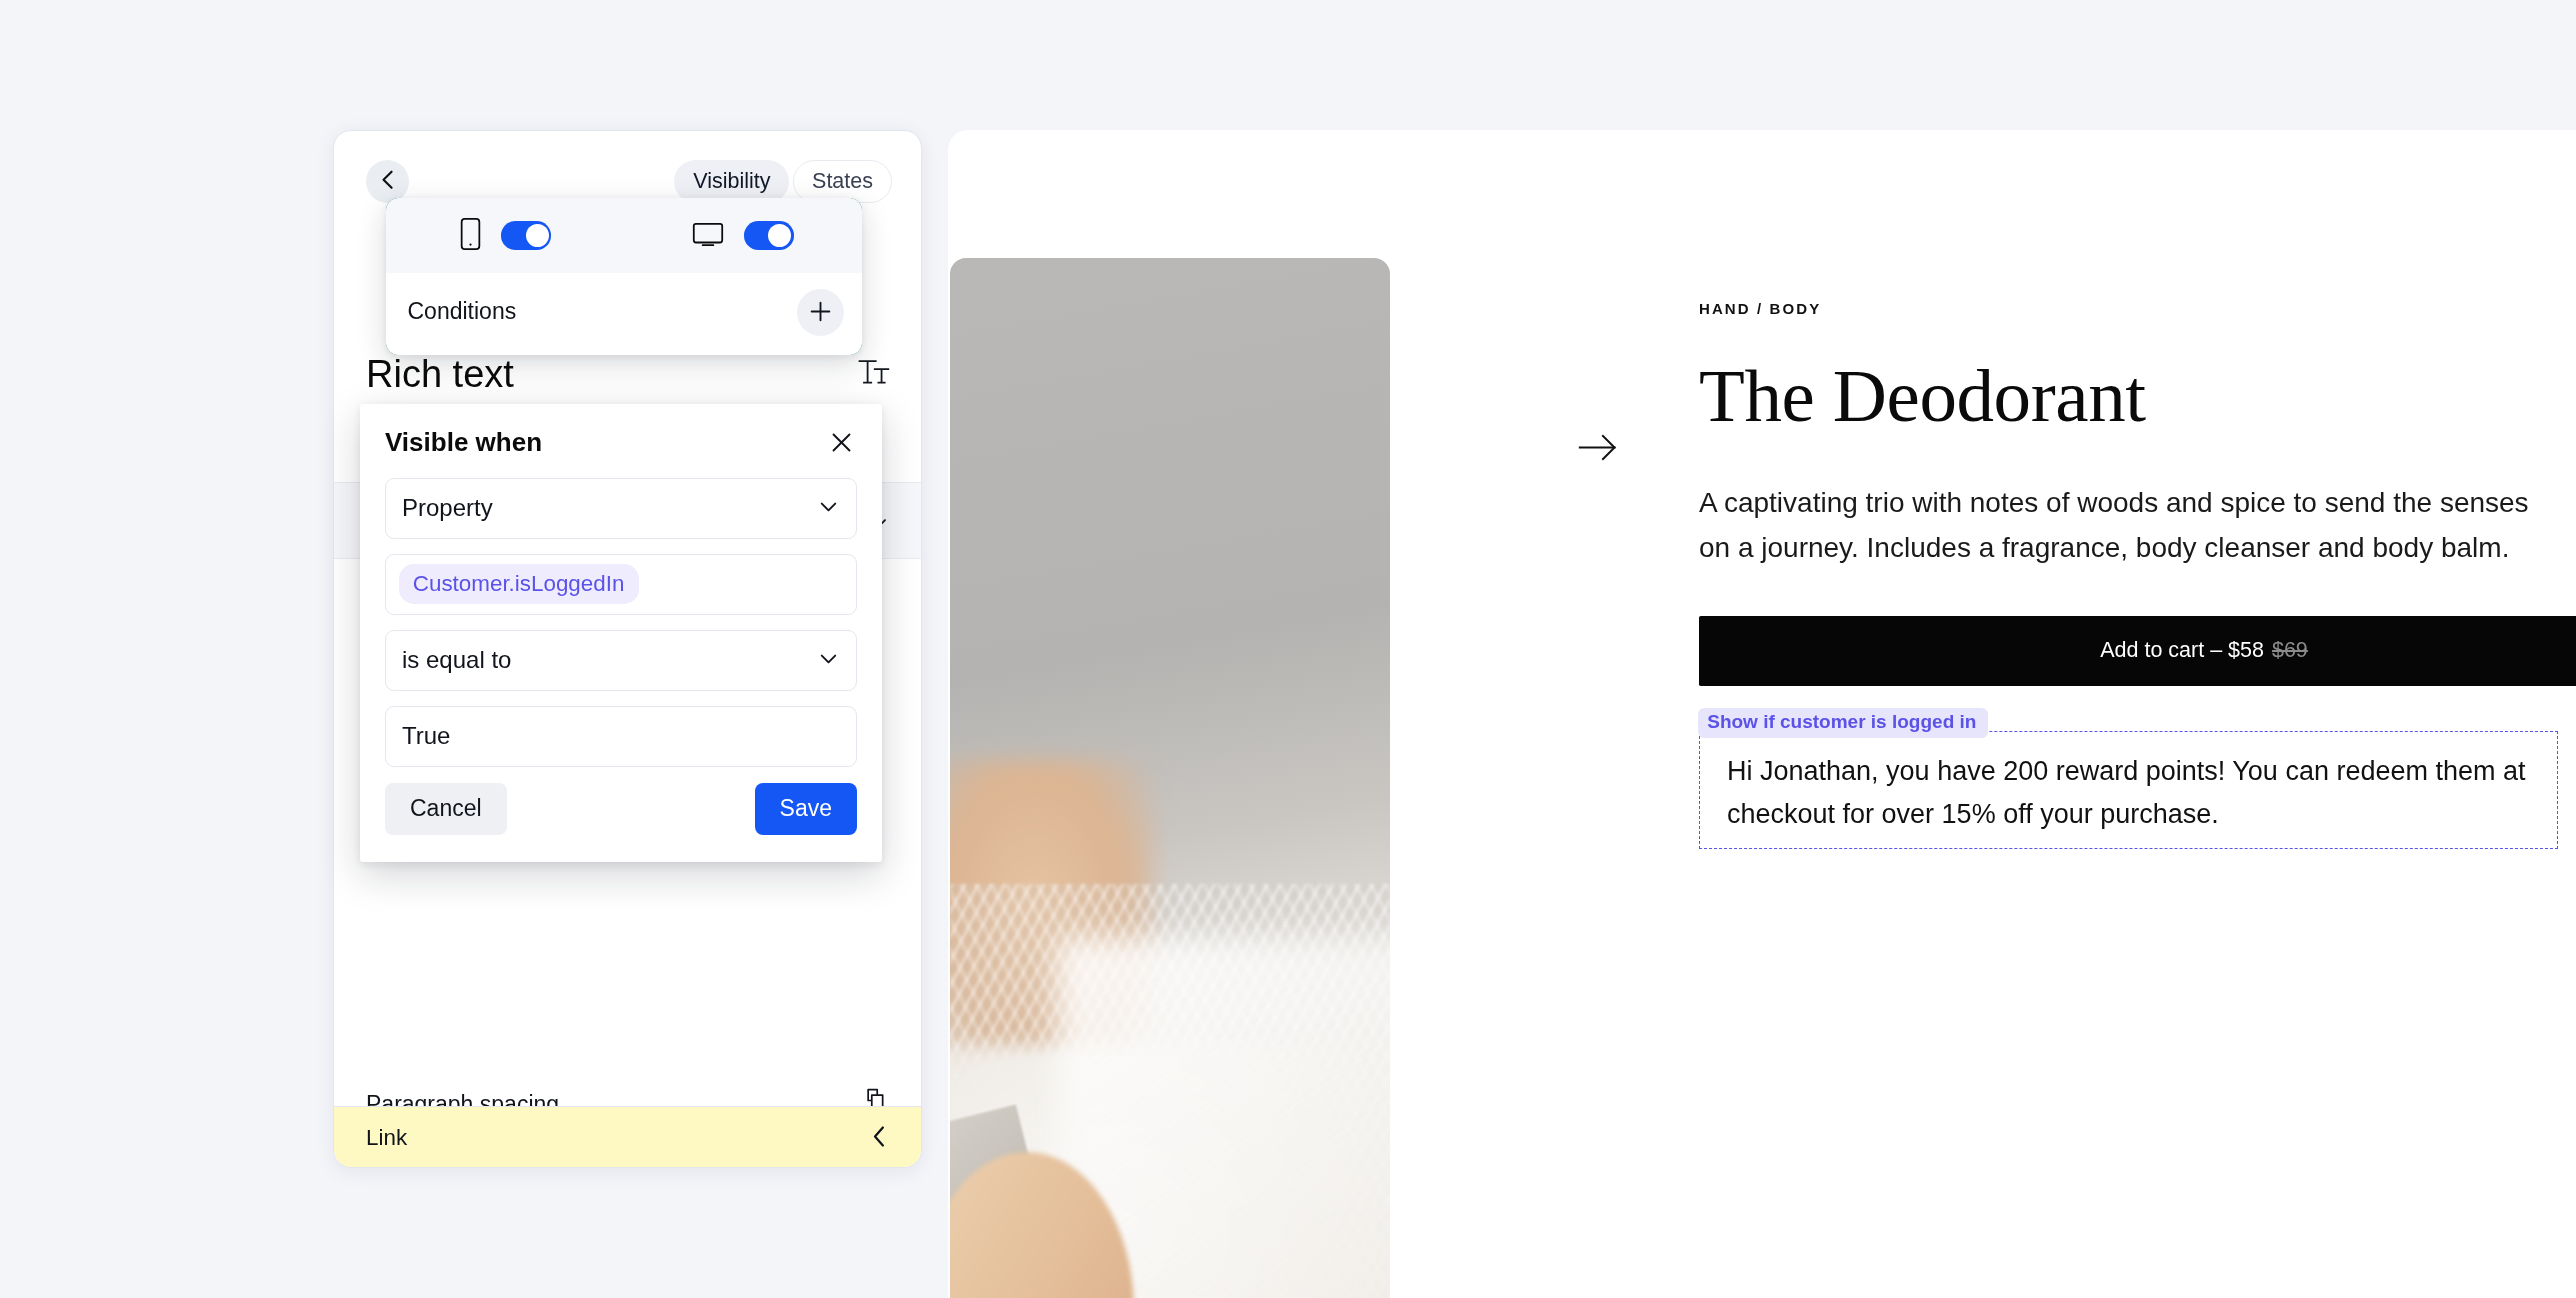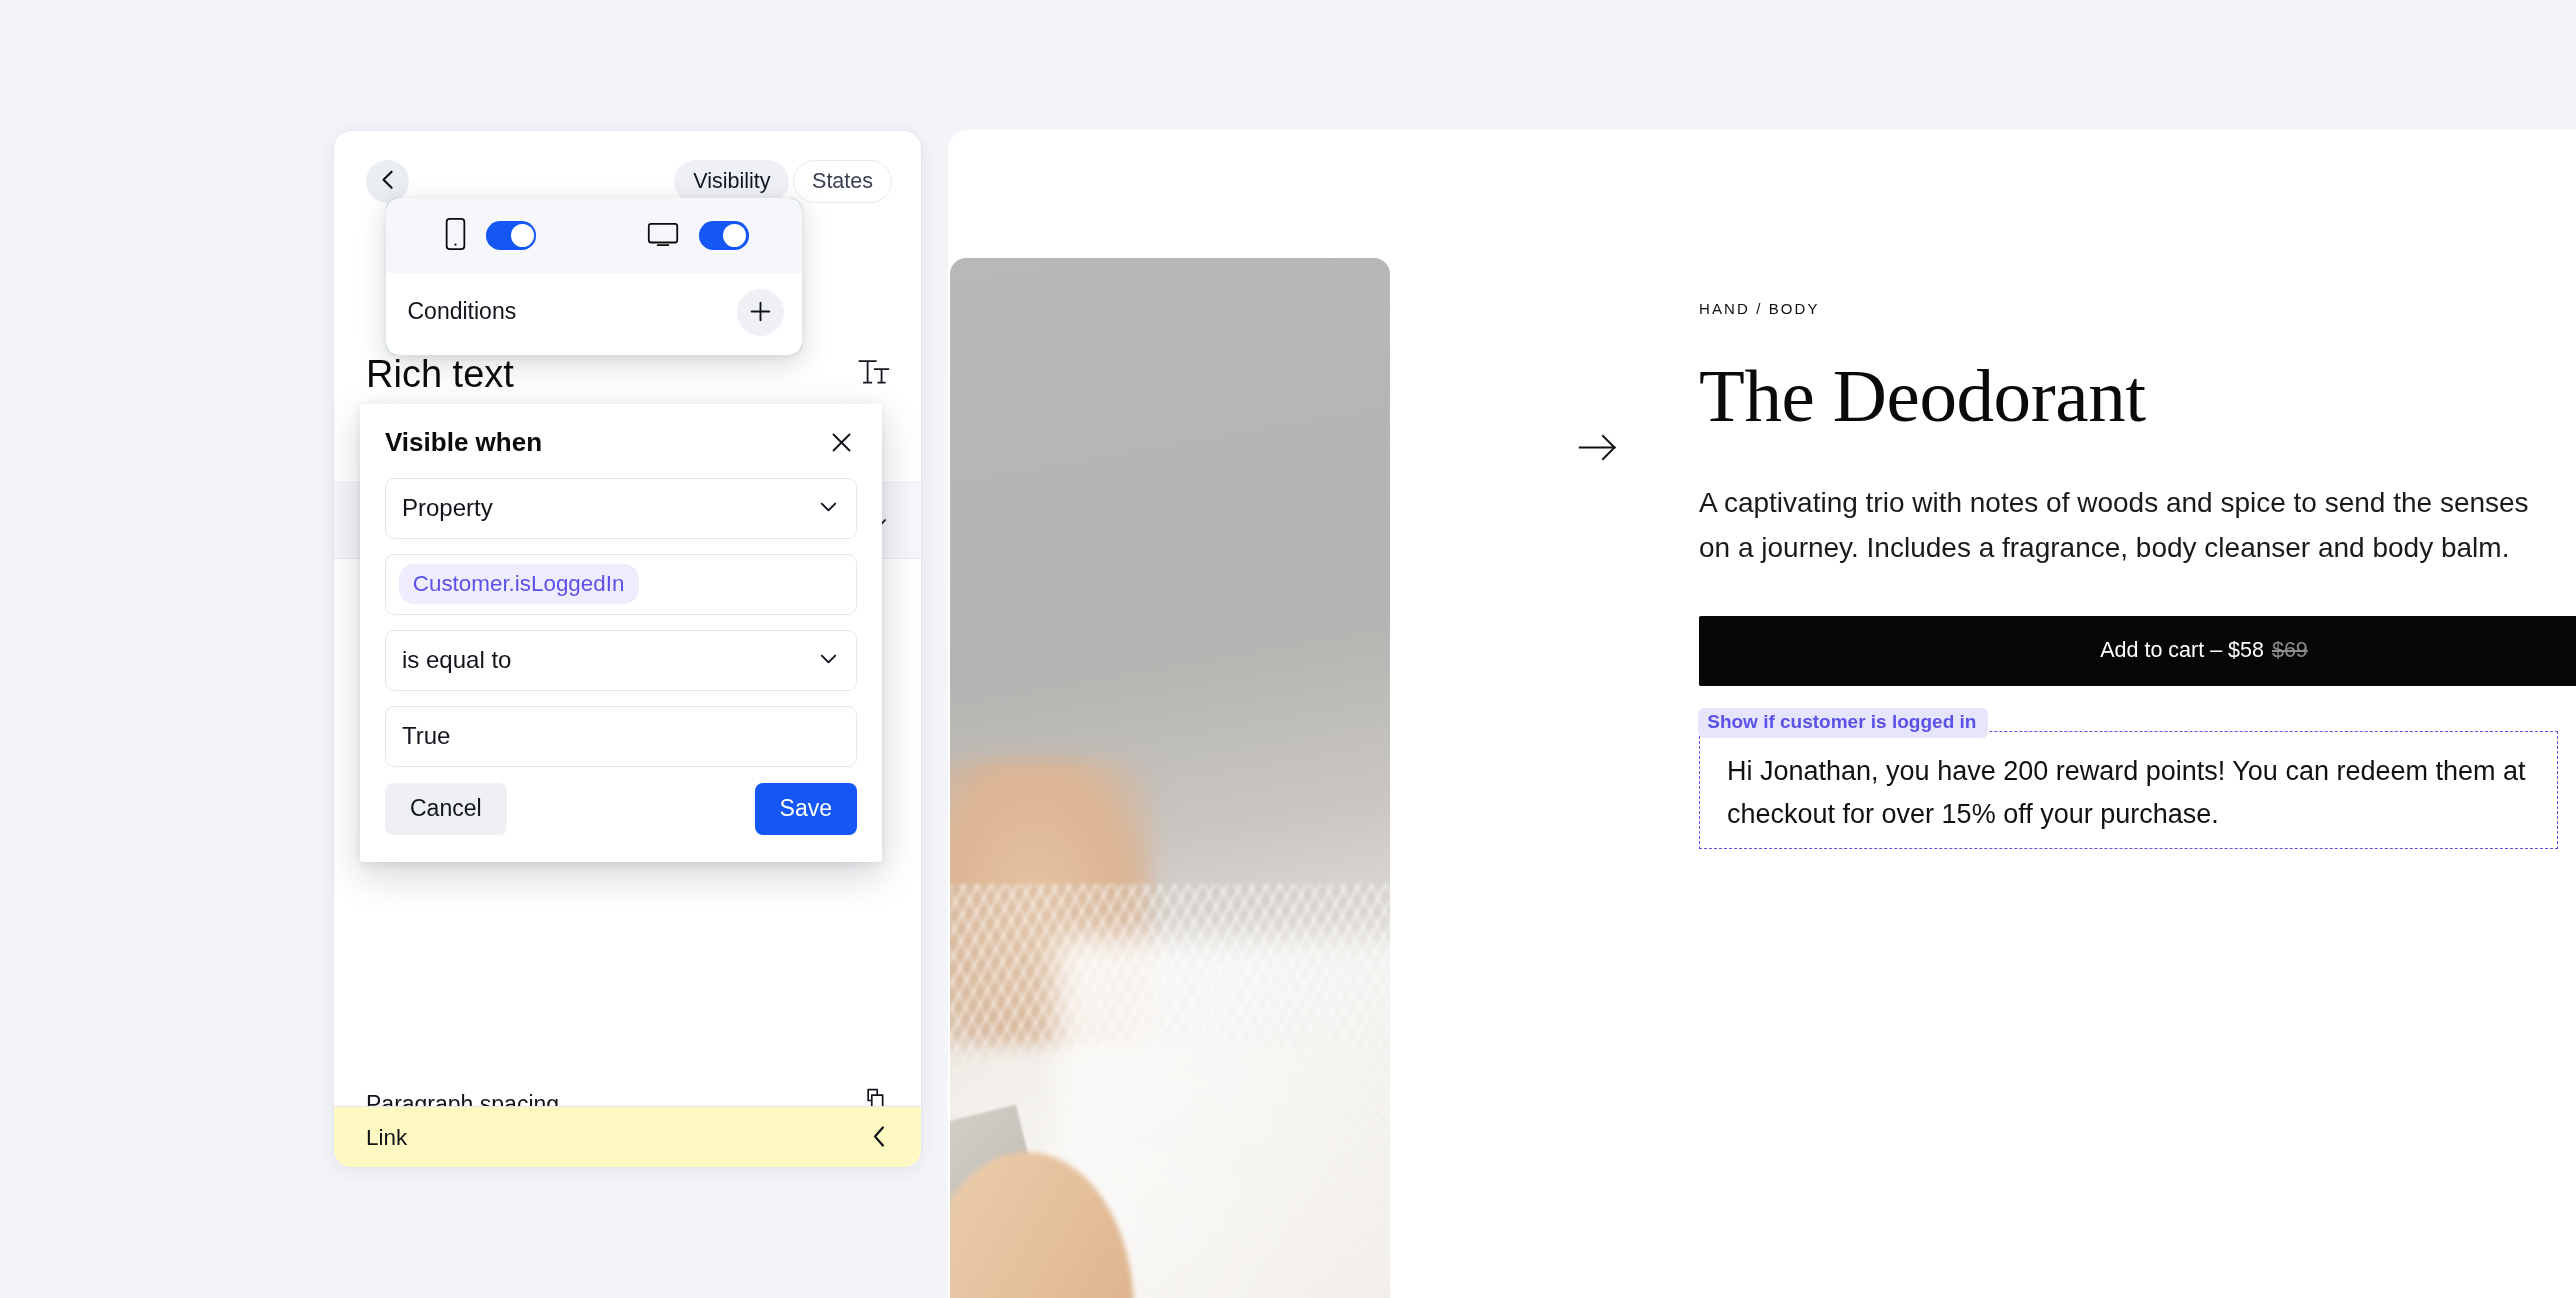--- a/index.html
+++ b/index.html
@@ -96,21 +96,21 @@
   
   #product-details {
     position: absolute;
     left: 751px;
     top: 170px;
     width: 859px;
   }
   #breadcrumb {
     font-size: 15px;
     letter-spacing: 2.1px;
-    font-weight: 400;
+    font-weight: 700;
     color: #111111;
   }
   #product-title {
     margin-top: 41px;
     font-family: "Liberation Serif", serif;
     font-size: 75px;
     line-height: 1.0;
     font-weight: 400;
     color: #0a0a0a;
     letter-spacing: -0.4px;
@@ -310,21 +310,21 @@
     position:absolute; left: 32px; top: 18px;
     font-size: 22.4px; color:#11141b;
   }
   #link-row .chev { position:absolute; right:30px; top:16px; }
 
   
   #visibility-flyout {
     position: absolute;
     left: 386px;
     top: 198px;
-    width: 416px;
+    width: 476px;
     background: #0f766e;
     border-radius: 12.5px;
     box-shadow: 0 9px 30px rgba(16,24,40,0.16), 0 1.8px 7.2px rgba(16,24,40,0.07);
     overflow: hidden;
   }
   #device-toggles {
     height: 75px;
     background: #f6f7fb;
     display: flex;
     align-items: center;

